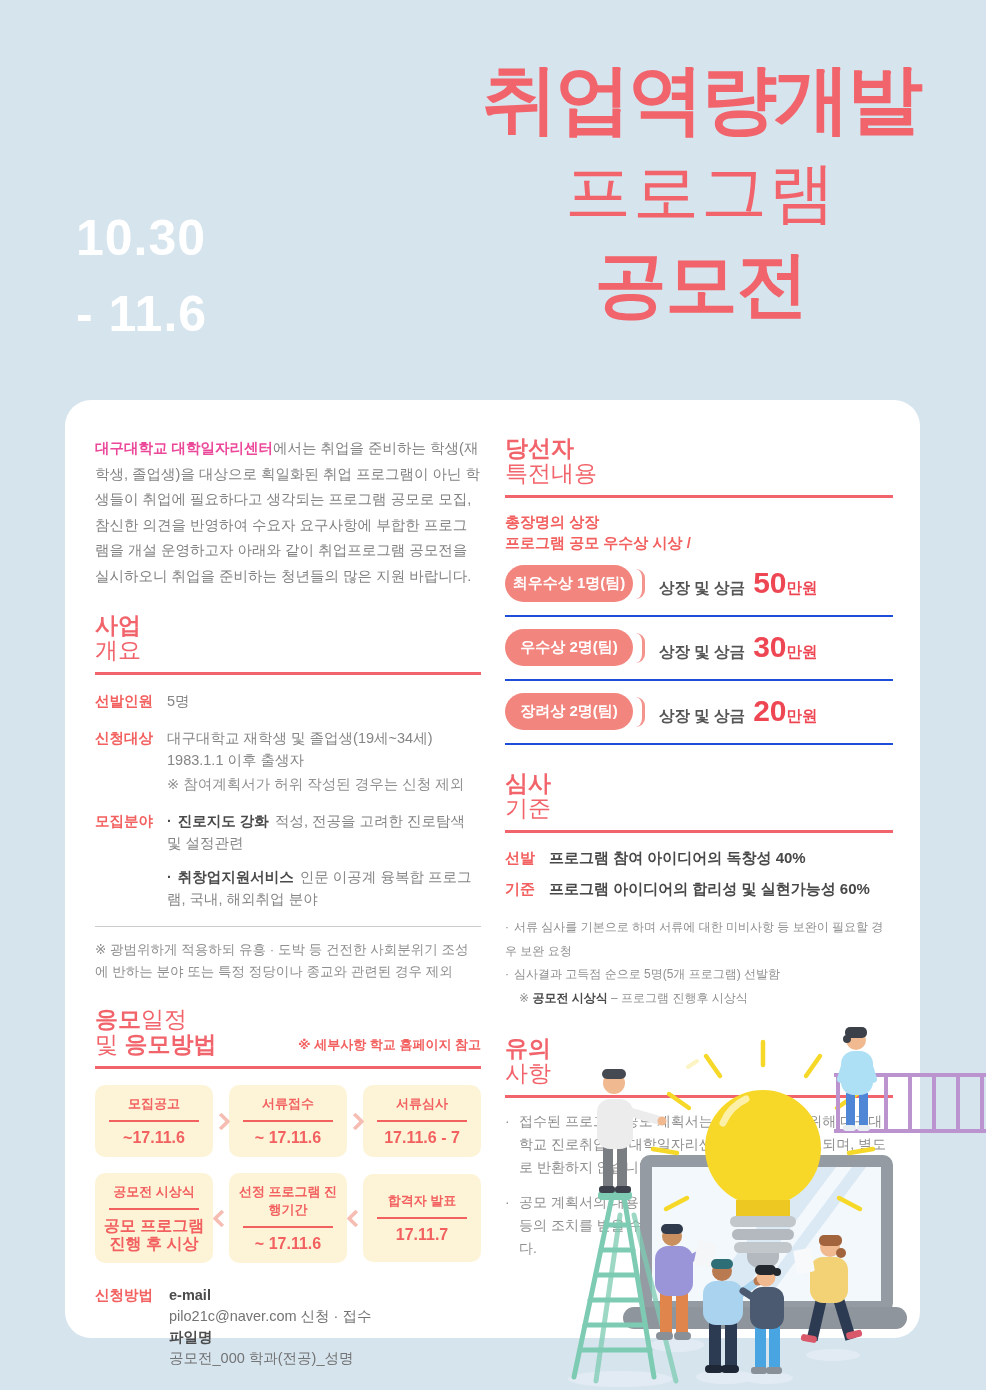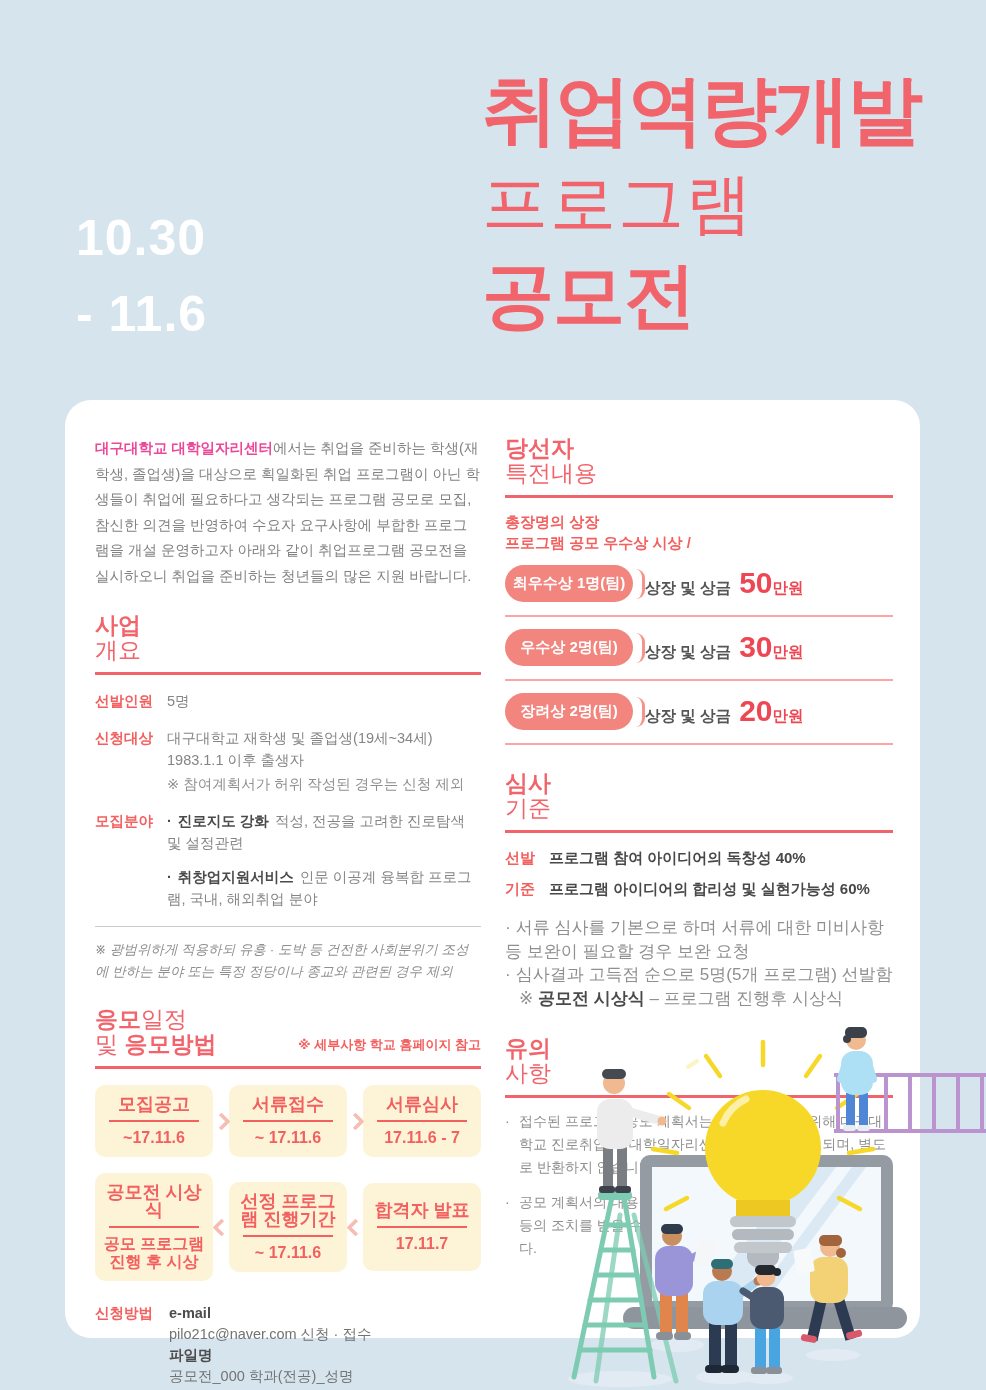--- a/index.html
+++ b/index.html
@@ -4,21 +4,21 @@
 <style>
   * { margin:0; padding:0; box-sizing:border-box; }
   html,body { background:#aebfcc; }
   body { font-family:"Liberation Sans","DejaVu Sans",sans-serif; }
   .poster { position:relative; width:986px; height:1390px; margin:0 auto;
             background:#d6e4ee; overflow:hidden; }
 
   
   .date-block { position:absolute; left:76px; top:200px; color:#ffffff;
                 font-weight:800; font-size:50px; line-height:76px; letter-spacing:1px; }
-  .main-title { position:absolute; right:66px; top:63px; text-align:left; color:#f2646b; }
+  .main-title { position:absolute; right:66px; top:52px; text-align:center; color:#f2646b; }
   .main-title .t1 { font-size:76px; font-weight:900; letter-spacing:-3px; line-height:94px; }
   .main-title .t2 { font-size:66px; font-weight:400; letter-spacing:2px; line-height:92px; }
   .main-title .t3 { font-size:72px; font-weight:900; letter-spacing:-1px; line-height:92px; }
 
   
   .card { position:absolute; left:65px; top:400px; width:855px; height:938px;
           background:#ffffff; border-radius:26px; }
   .col { position:absolute; top:36px; }
   .col-left  { left:30px;  width:386px; }
   .col-right { left:440px; width:388px; }
@@ -36,62 +36,62 @@
   
   .ov-row { display:flex; margin-top:15px; font-size:14.5px; line-height:22px; }
   .ov-label { width:72px; flex:none; color:#f2605f; font-weight:700; }
   .ov-body { flex:1; color:#858585; }
   .ov-note { color:#8f8f8f; margin-top:2px; }
   .field-item { margin-bottom:12px; color:#858585; }
   .field-item:last-child { margin-bottom:0; }
   .field-item::before { content:"\00B7"; font-weight:800; color:#4d4d4d; margin-right:6px; }
   .field-item b { color:#4a4a4a; margin-right:6px; }
   .thin-div { border-top:1px solid #cccccc; margin:16px 0 12px; }
-  .footnote { font-size:13.5px; line-height:22px; color:#8f8f8f;font-style:italic; }
+  .footnote { font-size:13.5px; line-height:22px; color:#8f8f8f; }
 
   
   .steps { display:flex; justify-content:space-between; align-items:center; margin-top:16px; }
   .step { width:118px; background:#fdf4d8; border-radius:10px; padding:10px 7px;
           text-align:center; color:#f2605f; display:flex; flex-direction:column;
           justify-content:center; min-height:68px; }
   .steps.tall .step { min-height:88px; }
-  .step .s-name { font-size:18px; font-weight:800; line-height:18px; }
+  .step .s-name { font-size:13px; font-weight:800; line-height:18px; }
   .step .s-div { border-top:2px solid #f2605f; width:86%; margin:7px auto; }
   .step .s-val { font-size:16px; font-weight:800; line-height:18px; }
   .chev { width:13px; height:13px; border-top:4px solid #f6bdb2; border-right:4px solid #f6bdb2;
           border-radius:2px; flex:none; }
   .chev.right { transform:rotate(45deg); }
   .chev.left  { transform:rotate(-135deg); }
 
   
   .apply { margin-top:22px; }
   .apply-row { display:flex; margin-bottom:11px; font-size:14.5px; line-height:21px; }
   .apply-label { width:74px; flex:none; color:#f2605f; font-weight:700; }
   .kv { display:flex;flex-direction:column; }
   .kv .k { width:54px; flex:none; font-weight:800; color:#4c4c4c; }
   .kv .v { color:#737373; }
 
   
   .subtitle { margin-top:13px; font-size:15px; line-height:21px; font-weight:700; color:#f2605f; }
   .award-row { display:flex; align-items:center; padding:12px 0 13px;
-               border-bottom:2px solid #fca5a5; }
+               border-bottom:2px solid #1d4ed8; }
   .pill { width:128px; flex:none; background:#f2867f; color:#ffffff; font-size:15px;
           font-weight:800; text-align:center; padding:9px 4px; border-radius:999px; }
   .pill-arc { width:9px; height:30px; border-right:3px solid #f3948d;
               border-radius:0 9px 9px 0; margin-left:3px; flex:none; }
-  .award-text { display:flex; align-items:baseline;justify-content:flex-end; }
+  .award-text { margin-left:14px; display:flex; align-items:baseline;justify-content:flex-end; }
   .award-prefix { font-size:15.5px; font-weight:800; color:#555555; }
   .award-amount { font-size:30px; font-weight:800; color:#ee4753; margin-left:8px; line-height:30px; }
   .award-unit { font-size:15.5px; font-weight:800; color:#ee4753; }
 
   
   .crit-row { display:flex; margin-top:6px; font-size:15px; line-height:25px; }
   .crit-label { width:44px; flex:none; color:#f2605f; font-weight:800; }
   .crit-text { color:#484848; font-weight:800; }
-  .j-notes { margin-top:15px; font-size:17px; line-height:23.5px; color:#8f8f8f; }
+  .j-notes { margin-top:15px; font-size:12px; line-height:23.5px; color:#8f8f8f; }
   .j-note::before { content:"\00B7"; margin-right:5px; }
   .j-subnote { padding-left:14px; color:#8f8f8f; }
   .j-subnote b { color:#4a4a4a; }
 
   
   .n-bullet { display:flex; margin-top:12px; font-size:14px; line-height:23px; color:#8f8f8f; }
   .n-bullet .dot { flex:none; width:14px; }
   .n-bullet .dot::before { content:"\00B7"; }
 
   .illustration { position:absolute; left:540px; top:1015px; width:446px; height:375px;

